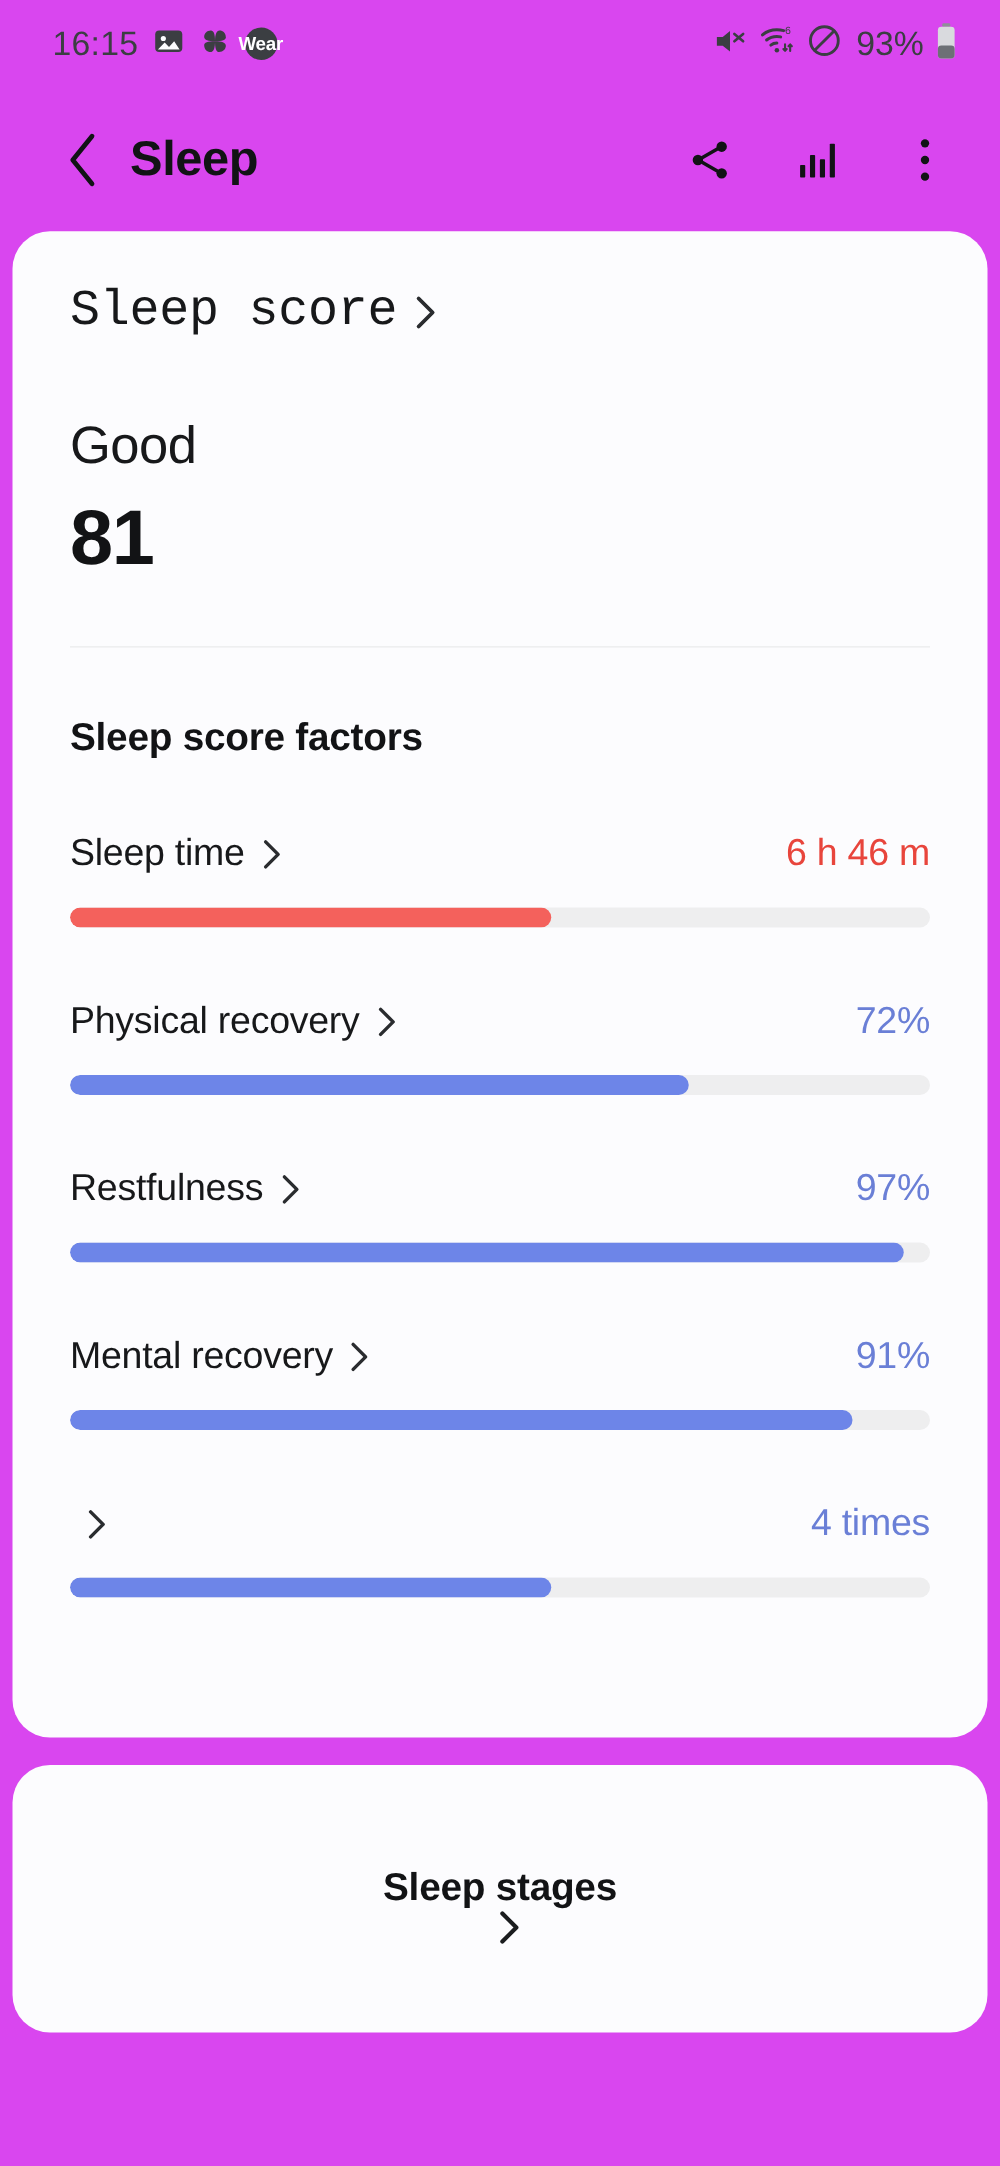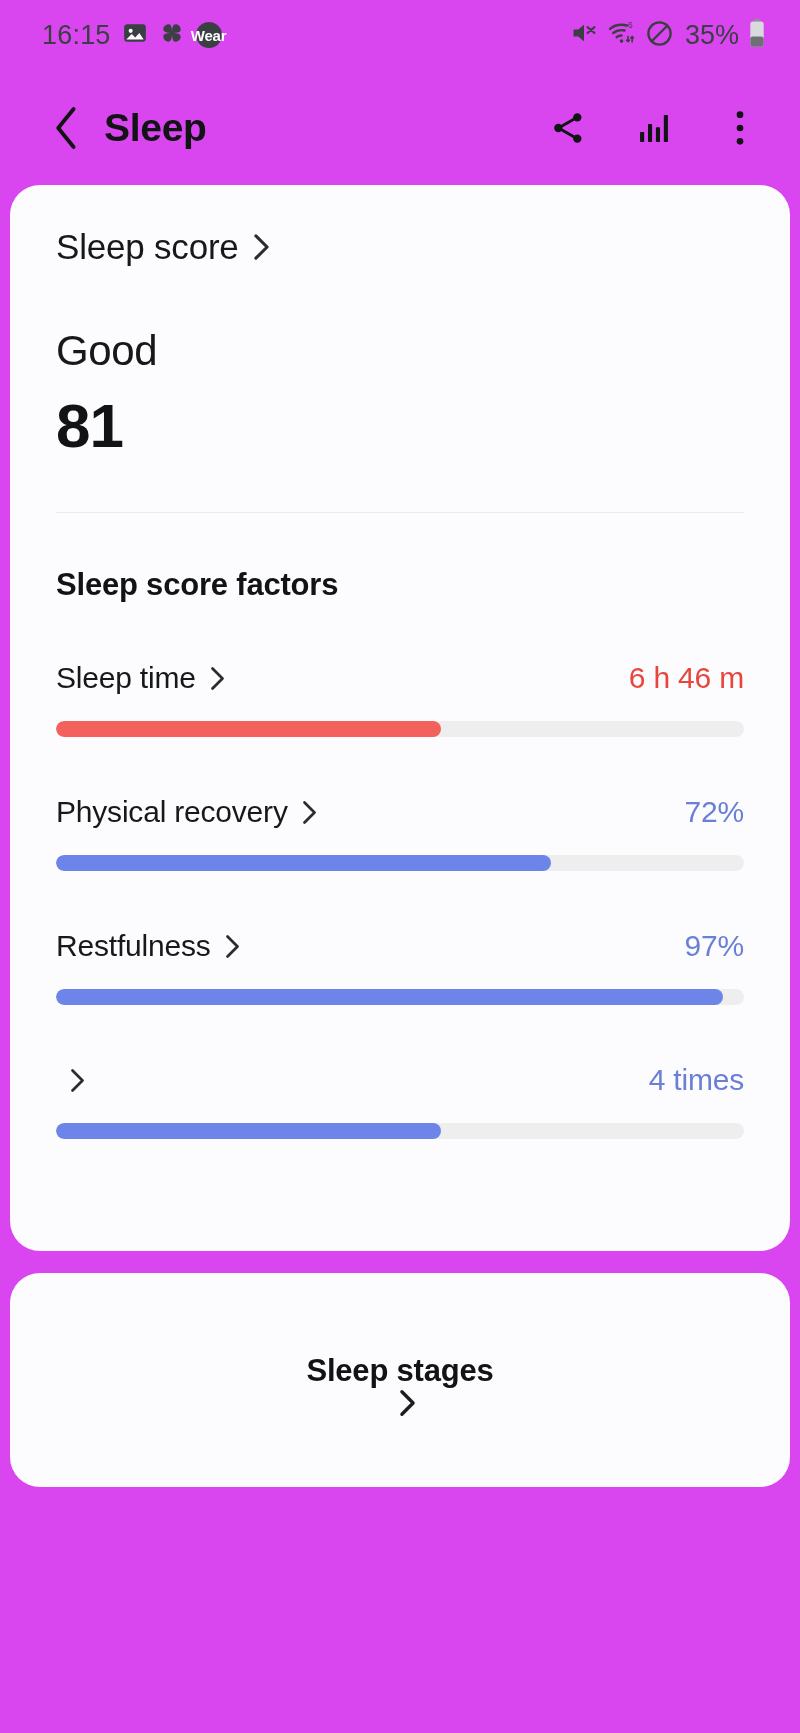--- a/index.html
+++ b/index.html
@@ -103,23 +103,24 @@
     padding: 0 46px;
   }
   .card-gap { height: 22px; }
 
   .score-header {
     display: flex;
     align-items: center;
     padding-top: 42px;
   }
   .score-header .label {
-    font-size: 35px;
+    font-size: 40px;
     color: #17181a;
     letter-spacing: -0.2px;
+    font-family: Liberation Mono, monospace;
   }
   .chev {
     margin-left: 14px;
     display: inline-flex;
     align-items: center;
   }
 
   .score-grade {
     font-size: 42px;
     color: #17181a;
@@ -247,21 +248,21 @@
         </svg>
       </span>
 
       <span class="sicon">
         <svg width="29" height="29" viewBox="0 0 24 24">
           <circle cx="12" cy="12" r="9.2" stroke="#3b3e42" stroke-width="1.9" fill="none"></circle>
           <path d="M5.6 18.4L18.4 5.6" stroke="#3b3e42" stroke-width="1.9" stroke-linecap="round"></path>
         </svg>
       </span>
 
-      <span class="status-battery-text">35%</span>
+      <span class="status-battery-text">93%</span>
 
       <span class="sicon">
         <svg width="18" height="30" viewBox="0 0 14 26">
           <rect x="4.2" y="0.6" width="5.6" height="2.4" rx="1" fill="#8d9096"></rect>
           <rect x="1.2" y="3" width="11.6" height="22" rx="2.4" fill="#d9dade"></rect>
           <rect x="1.2" y="16" width="11.6" height="9" rx="2.4" fill="#6d7076"></rect>
         </svg>
       </span>
     </div>
   </div>
@@ -359,20 +360,34 @@
               <path d="M2 2l8 8-8 8" stroke="#2a2c2f" stroke-width="2.2" fill="none" stroke-linecap="round" stroke-linejoin="round"></path>
             </svg>
         </span>
         <span class="factor-value blue">97%</span>
       </div>
       <div class="track">
         <div class="fill blue" style="width: 97%;"></div>
       </div>
     </div>
 
+    <div class="factor">
+      <div class="factor-row">
+        <span class="factor-name">Mental recovery</span>
+        <span class="chev">
+          <svg width="15" height="25" viewBox="0 0 12 20">
+              <path d="M2 2l8 8-8 8" stroke="#2a2c2f" stroke-width="2.2" fill="none" stroke-linecap="round" stroke-linejoin="round"></path>
+            </svg>
+        </span>
+        <span class="factor-value blue">91%</span>
+      </div>
+      <div class="track">
+        <div class="fill blue" style="width: 91%;"></div>
+      </div>
+    </div>
 
     <div class="factor">
       <div class="factor-row">
         <span class="chev">
           <svg width="15" height="25" viewBox="0 0 12 20">
               <path d="M2 2l8 8-8 8" stroke="#2a2c2f" stroke-width="2.2" fill="none" stroke-linecap="round" stroke-linejoin="round"></path>
             </svg>
         </span>
         <span class="factor-value blue">4 times</span>
       </div>

